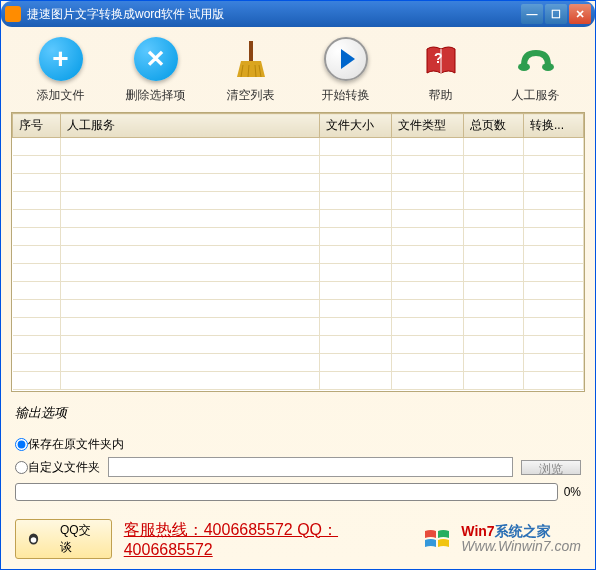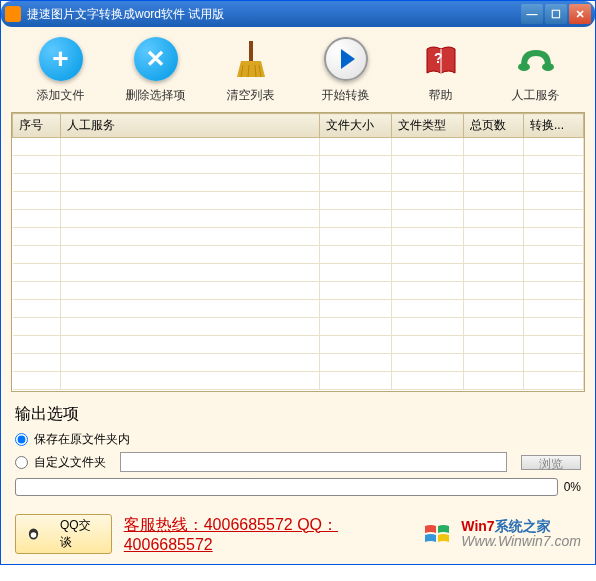--- a/index.html
+++ b/index.html
@@ -21,22 +21,22 @@
 .c-blue2 { background: radial-gradient(circle at 30% 30%, #5bc8ff, #0099e5); }
 .plus { color: #fff; font-size: 28px; font-weight: bold; }
 .x { color: #fff; font-size: 24px; font-weight: bold; }
 .playtri { width: 0; height: 0; border-left: 14px solid #0066cc; border-top: 10px solid transparent; border-bottom: 10px solid transparent; margin-left: 4px; }
 .c-white { background: radial-gradient(circle at 30% 30%, #fff, #e0e0e0); border: 2px solid #999; }
 .tablewrap { margin: 4px 10px; border: 1px solid #b8a878; background: #fff; height: 280px; overflow: hidden; }
 table { width: 100%; border-collapse: collapse; border-radius: 31px; }
 th { background: linear-gradient(#f5f0e0, #e8dfc5); border: 1px solid #cbb98e; font-weight: normal; font-size: 12px; padding: 3px 6px; text-align: left; height: 20px; }
 td { border-bottom: 1px solid #e8e0c8; border-right: 1px solid #e8e0c8; height: 18px; }
 .options { padding: 8px 14px; }
-.optlabel { font-size: 16px; margin-bottom: 6px; }
-.radio-row { display: flex; align-items: center; gap: 6px; margin: 4px 0; }
+.optlabel { font-size: 13px; margin-bottom: 14px; font-style: italic; }
+.radio-row { display: flex; align-items: center; gap: 0; margin: 4px 0; }
 .radio-row input[type="text"] { flex: 1; height: 20px; border: 1px solid #999; background: #fff; margin-left: 8px; padding: 0 4px; }
 .browsebtn { width: 60px; height: 15px; background: linear-gradient(#f5f5f5, #ddd); border: 1px solid #999; color: #888; margin-left: 8px; font-size: 12px; }
 .progress-row { display: flex; align-items: center; gap: 6px; margin: 6px 0; }
 .progress { flex: 1; height: 18px; border: 1px solid #888; border-radius: 3px; background: #fff; }
 .footer { display: flex; align-items: center; padding: 4px 14px 10px; gap: 12px; }
 .qqbtn { display: inline-flex; align-items: center; gap: 20px; border: 1px solid #c0a050; background: linear-gradient(#fff8e0, #ffe8a0); padding: 2px 11px; border-radius: 3px; font-size: 12px; }
 .hotline { color: #c00; font-size: 16px; text-decoration: underline; }
 .watermark { margin-left: auto; display: flex; align-items: center; gap: 10px; }
 .wmflag { width: 28px; height: 24px; }
 .wmtext { display: flex; flex-direction: column; line-height: 1.1; }

